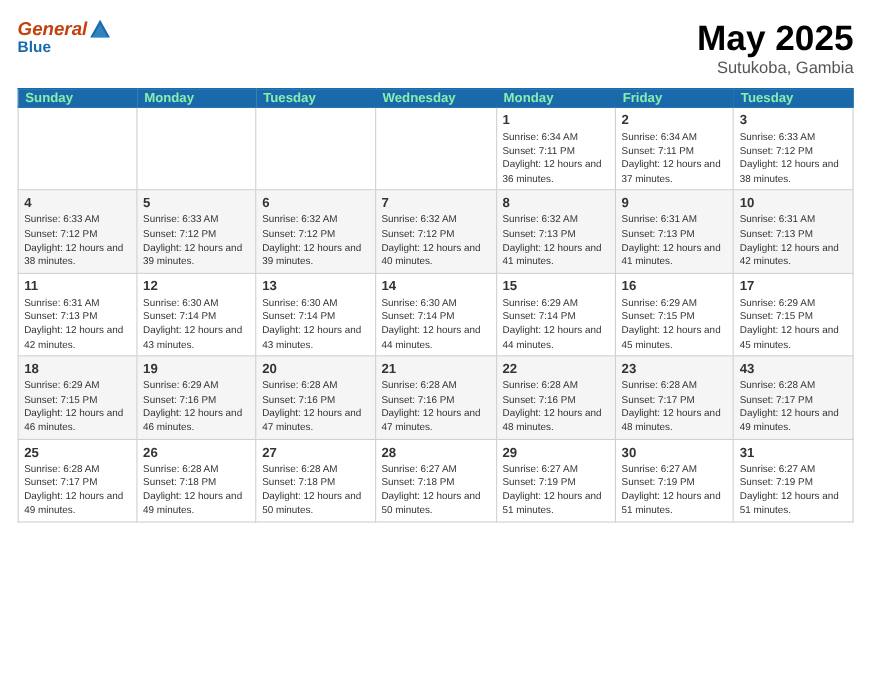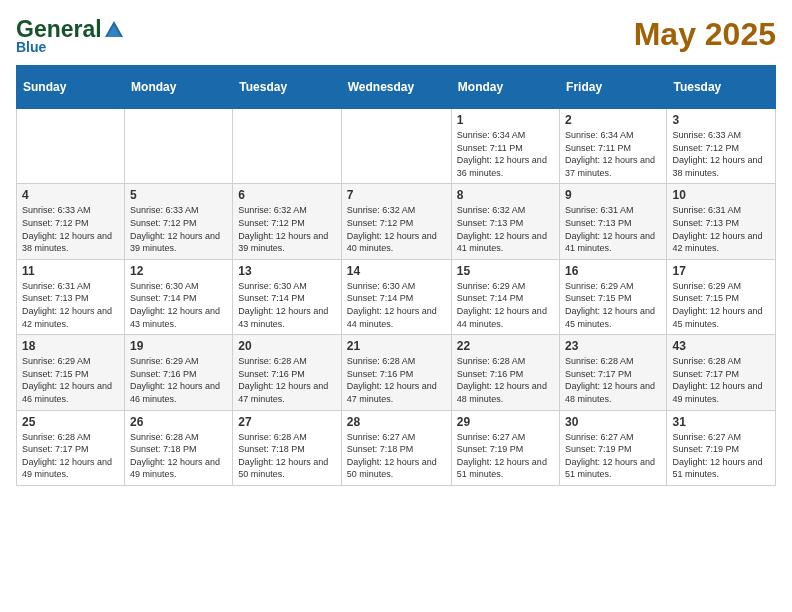--- a/index.html
+++ b/index.html
@@ -25,36 +25,36 @@
     .logo {
       display: flex;
       align-items: center;
     }
     .title-block {
       text-align: right;
     }
     .title-month {
       font-size: 32px;
       font-weight: bold;
-      color: #a16207;
+      color: #000000;
     }
     .title-location {
       font-size: 15px;
       color: #555;
     }
     .calendar {
       width: 100%;
       border-collapse: collapse;
       border: 1px solid #ccc;
     }
     .calendar th {
       background: #1a6aab;
-      color: #ffffff;
+      color: #86efac;
       text-align: left;
-      padding: 14px 6px;
+      padding: 1px 6px;
       font-size: 12px;
       font-weight: bold;
       border: 1px solid #1a6aab;
     }
     .calendar td {
       vertical-align: top;
       padding: 4px 5px;
       border: 1px solid #d0d0d0;
       font-size: 9.5px;
       color: #333;
@@ -84,31 +84,32 @@
     }
   </style>
 </head>
 <body>
 
 <div class="page">
   <div class="header">
     <div class="logo">
       <div style="display:flex;flex-direction:column;align-items:flex-start;">
         <div style="display:flex;align-items:center;">
-          <span style="font-size:23px;font-weight:bold;color:#14532d;">General</span>
+          <span style="font-size:17px;font-weight:bold;color:#c2410c;font-style:italic;">General</span>
           <svg width="22" height="22" viewBox="0 0 22 22" style="margin:0 1px;">
             <polygon points="11,2 20,18 2,18" fill="#1a6aab"></polygon>
             <polygon points="11,6 18,18 4,18" fill="#4a9ad4" opacity="0.5"></polygon>
           </svg>
         </div>
         <span style="font-size:14px;font-weight:bold;color:#1a6aab;margin-top:-4px;">Blue</span>
       </div>
     </div>
     <div class="title-block">
       <div class="title-month">May 2025</div>
+      <div class="title-location">Sutukoba, Gambia</div>
     </div>
   </div>
 
   <table class="calendar">
     <thead>
       <tr>
       <th>Sunday</th>
           <th>Monday</th>
           <th>Tuesday</th>
           <th>Wednesday</th>

